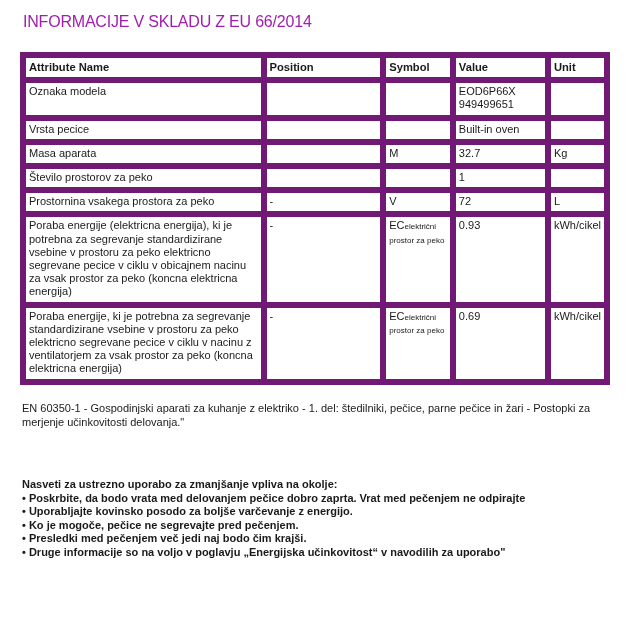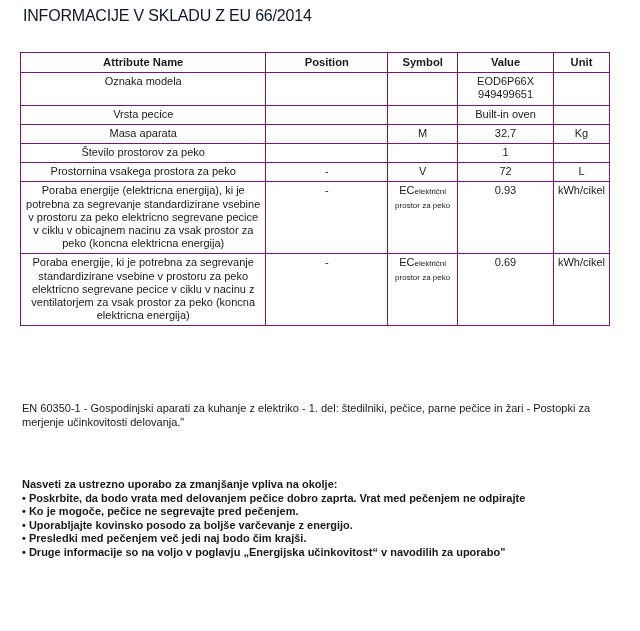--- a/index.html
+++ b/index.html
@@ -1,34 +1,34 @@
 <!DOCTYPE html>
 <html><head>
 <meta charset="utf-8">
 <style>
   html, body { margin: 0; padding: 0; background: #ffffff; }
   body {
     width: 640px; height: 631px; position: relative; overflow: hidden;
     font-family: "Liberation Sans", sans-serif; color: #1a1a1a;
   }
   .title {
-    position: absolute; left: 23px; top: 7px;
-    font-size: 16px; color: #0f172a; letter-spacing: -0.2px;
+    position: absolute; left: 23px; top: 13px;
+    font-size: 16px; color: #a21caf; letter-spacing: -0.2px;
   }
   table.info {
     position: absolute; left: 20px; top: 52px;
     width: 590px;
     border-collapse: collapse;
     font-size: 11px; line-height: 13.2px;
   }
   table.info td, table.info th {
-    border: 1px solid #701a75;
+    border: 6px solid #701a75;
     padding: 2px 3px 3px 3px;
     vertical-align: top;
-    text-align: center;
+    text-align: left;
   }
   table.info th { font-weight: bold; font-size: 11.2px; padding-top: 3px; padding-bottom: 3px; }
   col.c1 { width: 246px; }
   col.c2 { width: 122px; }
   col.c3 { width: 70px; }
   col.c4 { width: 96px; }
   col.c5 { width: 56px; }
   .sym-main { font-size: 11px; }
   .sym-sub { font-size: 8px; line-height: 10px; }
   .row-tall { height: 32px; }
@@ -136,17 +136,17 @@
         <td><span>kWh/cikel</span></td>
       </tr>
     </tbody>
 </table>
 
 <div class="standard">EN 60350-1 - Gospodinjski aparati za kuhanje z elektriko - 1. del: štedilniki, pečice, parne pečice in žari - Postopki za merjenje učinkovitosti delovanja."</div>
 
 <div class="tips">
   <div>Nasveti za ustrezno uporabo za zmanjšanje vpliva na okolje:</div>
   <div>• Poskrbite, da bodo vrata med delovanjem pečice dobro zaprta. Vrat med pečenjem ne odpirajte</div>
+  <div>• Uporabljajte kovinsko posodo za boljše varčevanje z energijo.</div>
   <div>• Ko je mogoče, pečice ne segrevajte pred pečenjem.</div>
-  <div>• Uporabljajte kovinsko posodo za boljše varčevanje z energijo.</div>
   <div>• Presledki med pečenjem več jedi naj bodo čim krajši.</div>
   <div>• Druge informacije so na voljo v poglavju „Energijska učinkovitost“ v navodilih za uporabo"</div>
 </div>
 
 </body></html>

